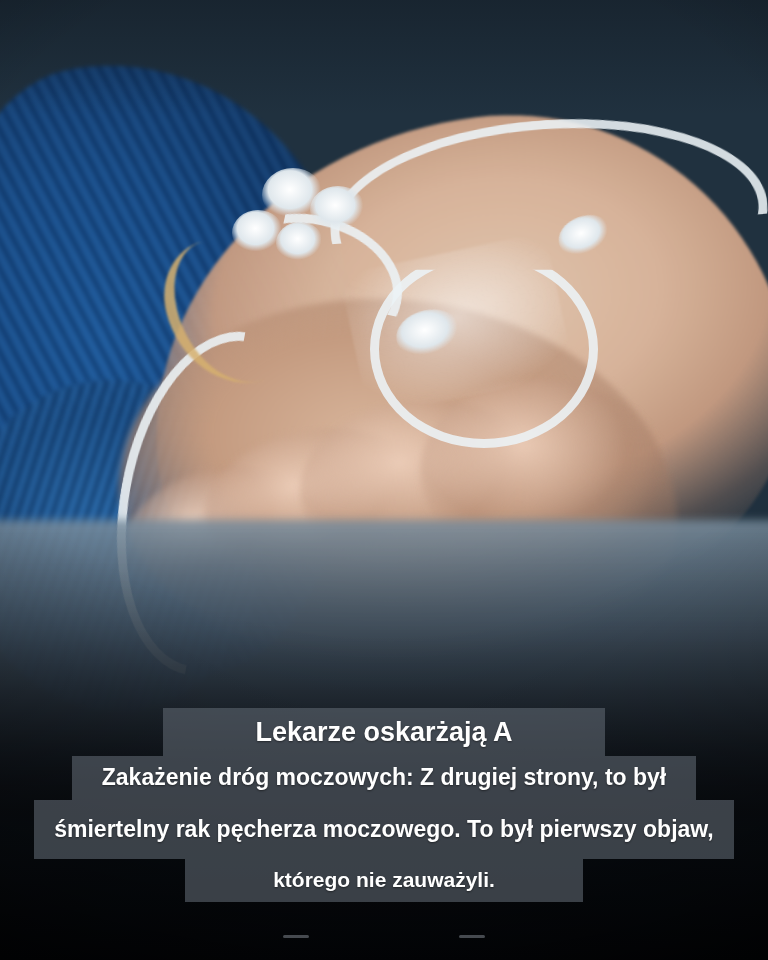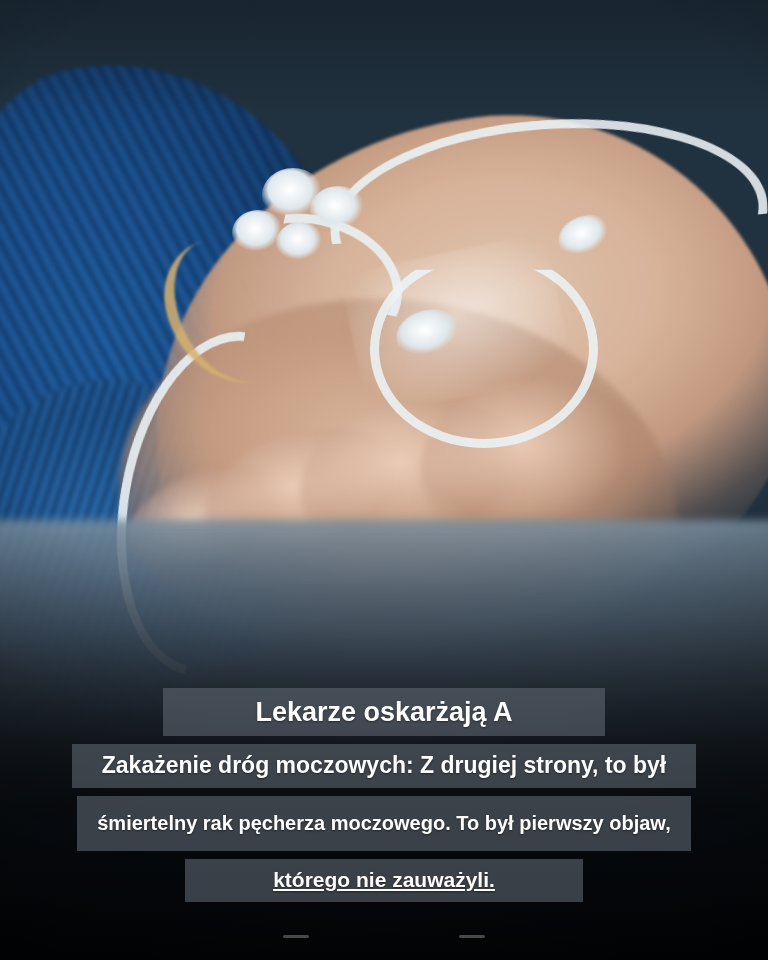--- a/index.html
+++ b/index.html
@@ -177,21 +177,20 @@
   
   .captions {
     position: absolute;
     left: 0;
     right: 0;
     bottom: 0;
     padding-bottom: 58px;
     display: flex;
     flex-direction: column;
     align-items: center;
-    gap: 8px;
   }
 
   .cap-line {
     color: #ffffff;
     background: rgba(92,100,110,0.62);
     text-align: center;
     line-height: 1.28;
     white-space: nowrap;
     text-shadow: 0 1px 2px rgba(0,0,0,0.45);
   }
@@ -200,30 +199,29 @@
     font-size: 27px;
     font-weight: 700;
     padding: 7px 92px;
   }
   .cap-2 {
     font-size: 23px;
     font-weight: 700;
     padding: 7px 30px;
   }
   .cap-3 {
-    font-size: 20px;
+    font-size: 23px;
     font-weight: 700;
     padding: 15px 20px;
     text-align: center;
   }
   .cap-4 {
     font-size: 21px;
     font-weight: 700;
     padding: 8px 88px;
-    text-decoration: underline;
   }
 
   .bottom-marks {
     position: absolute;
     left: 0;
     right: 0;
     bottom: 22px;
     display: flex;
     justify-content: center;
     gap: 150px;

